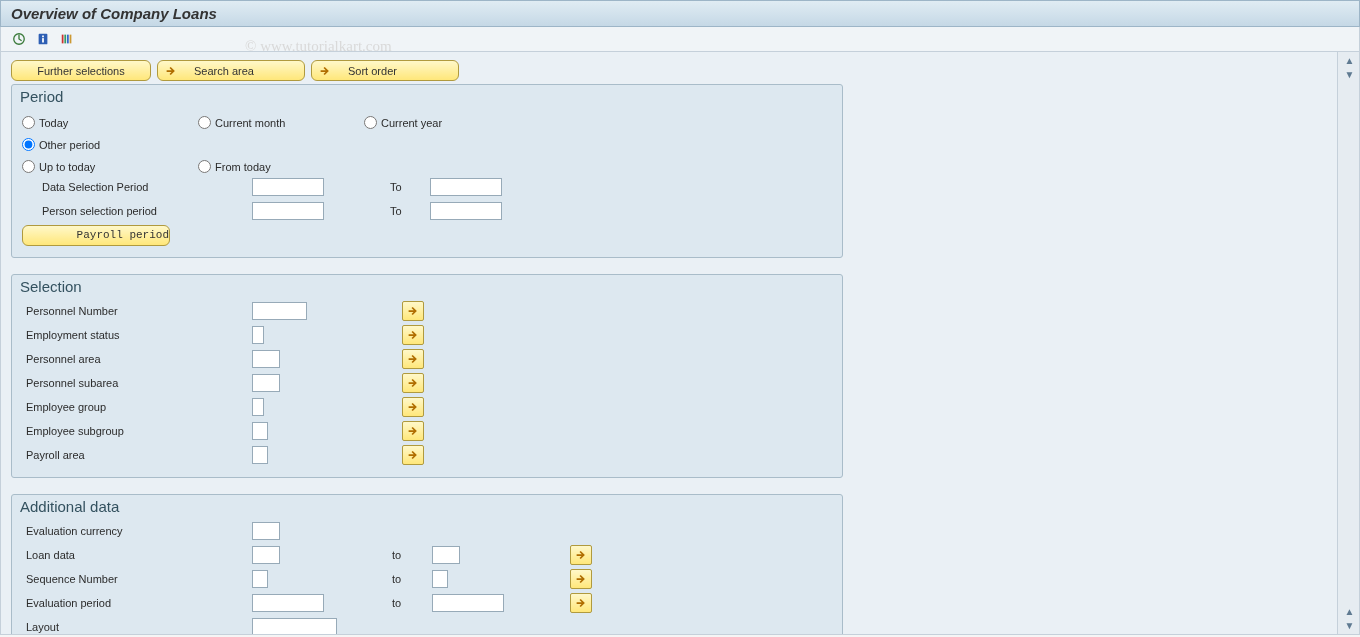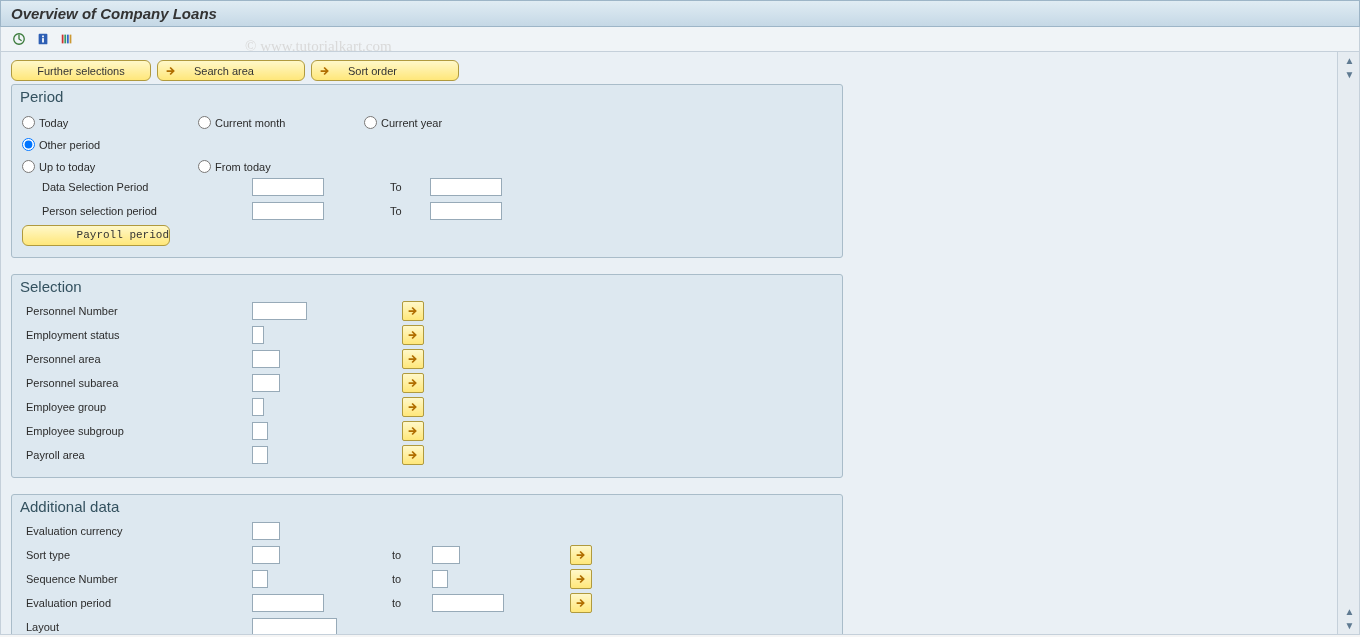--- a/index.html
+++ b/index.html
@@ -315,21 +315,21 @@
     <div class="group-box" style="margin-bottom:16px;">
       <div class="group-title">Additional data</div>
       <div class="group-body">
 
         <div class="form-row">
           <span class="label std">Evaluation currency</span>
           <span style="width:140px;"><input class="text w30" value="" style=""></span>
         </div>
 
         <div class="form-row">
-          <span class="label std">Sort type</span>
+          <span class="label std">Loan data</span>
           <span style="width:140px;"><input class="text w30" value="" style=""></span>
           <span class="label to">to</span>
           <span style="width:138px;"><input class="text w30" value="" style=""></span>
           <span class="arrow-icon-btn">
               <svg class="svg-arrow" viewBox="0 0 16 16">
                 <path d="M3 8 h7 M7 4 l4 4 -4 4" stroke="#b06d00" stroke-width="2" fill="none"></path>
               </svg>
             </span>
         </div>
 

